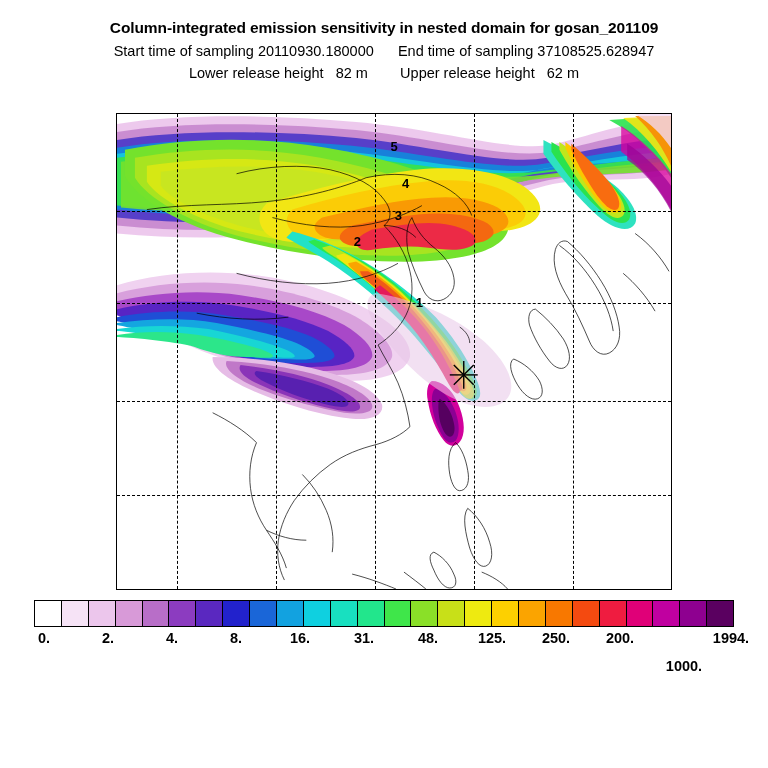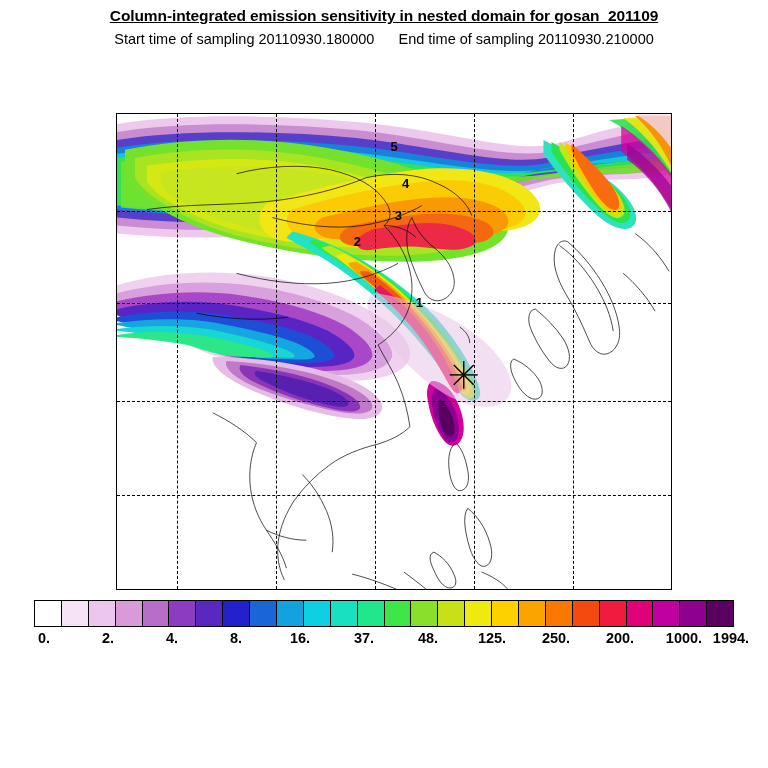--- a/index.html
+++ b/index.html
@@ -24,23 +24,22 @@
   .header {
     position: absolute;
     top: 0;
     left: 0;
     width: 768px;
     text-align: center;
   }
   .title {
     font-size: 15.5px;
     font-weight: bold;
-    margin-top: 7px;
+    margin-top: 19px;
     letter-spacing: -0.1px;
-    text-decoration: underline;
   }
   .subline {
     font-size: 14.5px;
     margin-top: 6px;
     white-space: pre;
   }
 
   
   .map-panel {
     position: absolute;
@@ -144,21 +143,22 @@
     font-size: 15px;
   }
 </style>
 </head>
 <body>
 
 <div id="page">
 
   <div class="header">
     <div class="title">Column-integrated emission sensitivity in nested domain for gosan_201109</div>
-    <div class="subline">Start time of sampling 20110930.180000      End time of sampling 20110930.210000</div>
+    <div class="subline">Start time of sampling 20110930.180000      End time of sampling 37108525.628947</div>
+    <div class="subline">Lower release height   82 m        Upper release height   62 m</div>
   </div>
 
   <div class="map-panel">
     <div class="map-inner">
 
       <div class="plume-layer">
         <svg viewBox="0 0 556 477" preserveAspectRatio="none">
           <defs>
             <clipPath id="panelClip">
                 <rect x="0" y="0" width="556" height="477"></rect>
@@ -339,24 +339,24 @@
         <div class="cbar-cell" style="background: rgb(192, 0, 160);"></div>
         <div class="cbar-cell" style="background: rgb(142, 0, 144);"></div>
         <div class="cbar-cell" style="background: rgb(90, 0, 96);"></div>
       </div>
     <div class="cbar-labels" id="cbar-labels">
         <span class="cbar-label" style="left: 10px;">0.</span>
         <span class="cbar-label" style="left: 74px;">2.</span>
         <span class="cbar-label" style="left: 138px;">4.</span>
         <span class="cbar-label" style="left: 202px;">8.</span>
         <span class="cbar-label" style="left: 266px;">16.</span>
-        <span class="cbar-label" style="left: 330px;">37.</span>
+        <span class="cbar-label" style="left: 330px;">31.</span>
         <span class="cbar-label" style="left: 394px;">48.</span>
         <span class="cbar-label" style="left: 458px;">125.</span>
         <span class="cbar-label" style="left: 522px;">250.</span>
         <span class="cbar-label" style="left: 586px;">200.</span>
-        <span class="cbar-label" style="left: 650px;">1000.</span>
+        <span class="cbar-label" style="left: 650px; margin-top: 28px;">1000.</span>
         <span class="cbar-label" style="left: 697px;">1994.</span>
       </div>
   </div>
 
 
 </div>
 
 </body></html>

